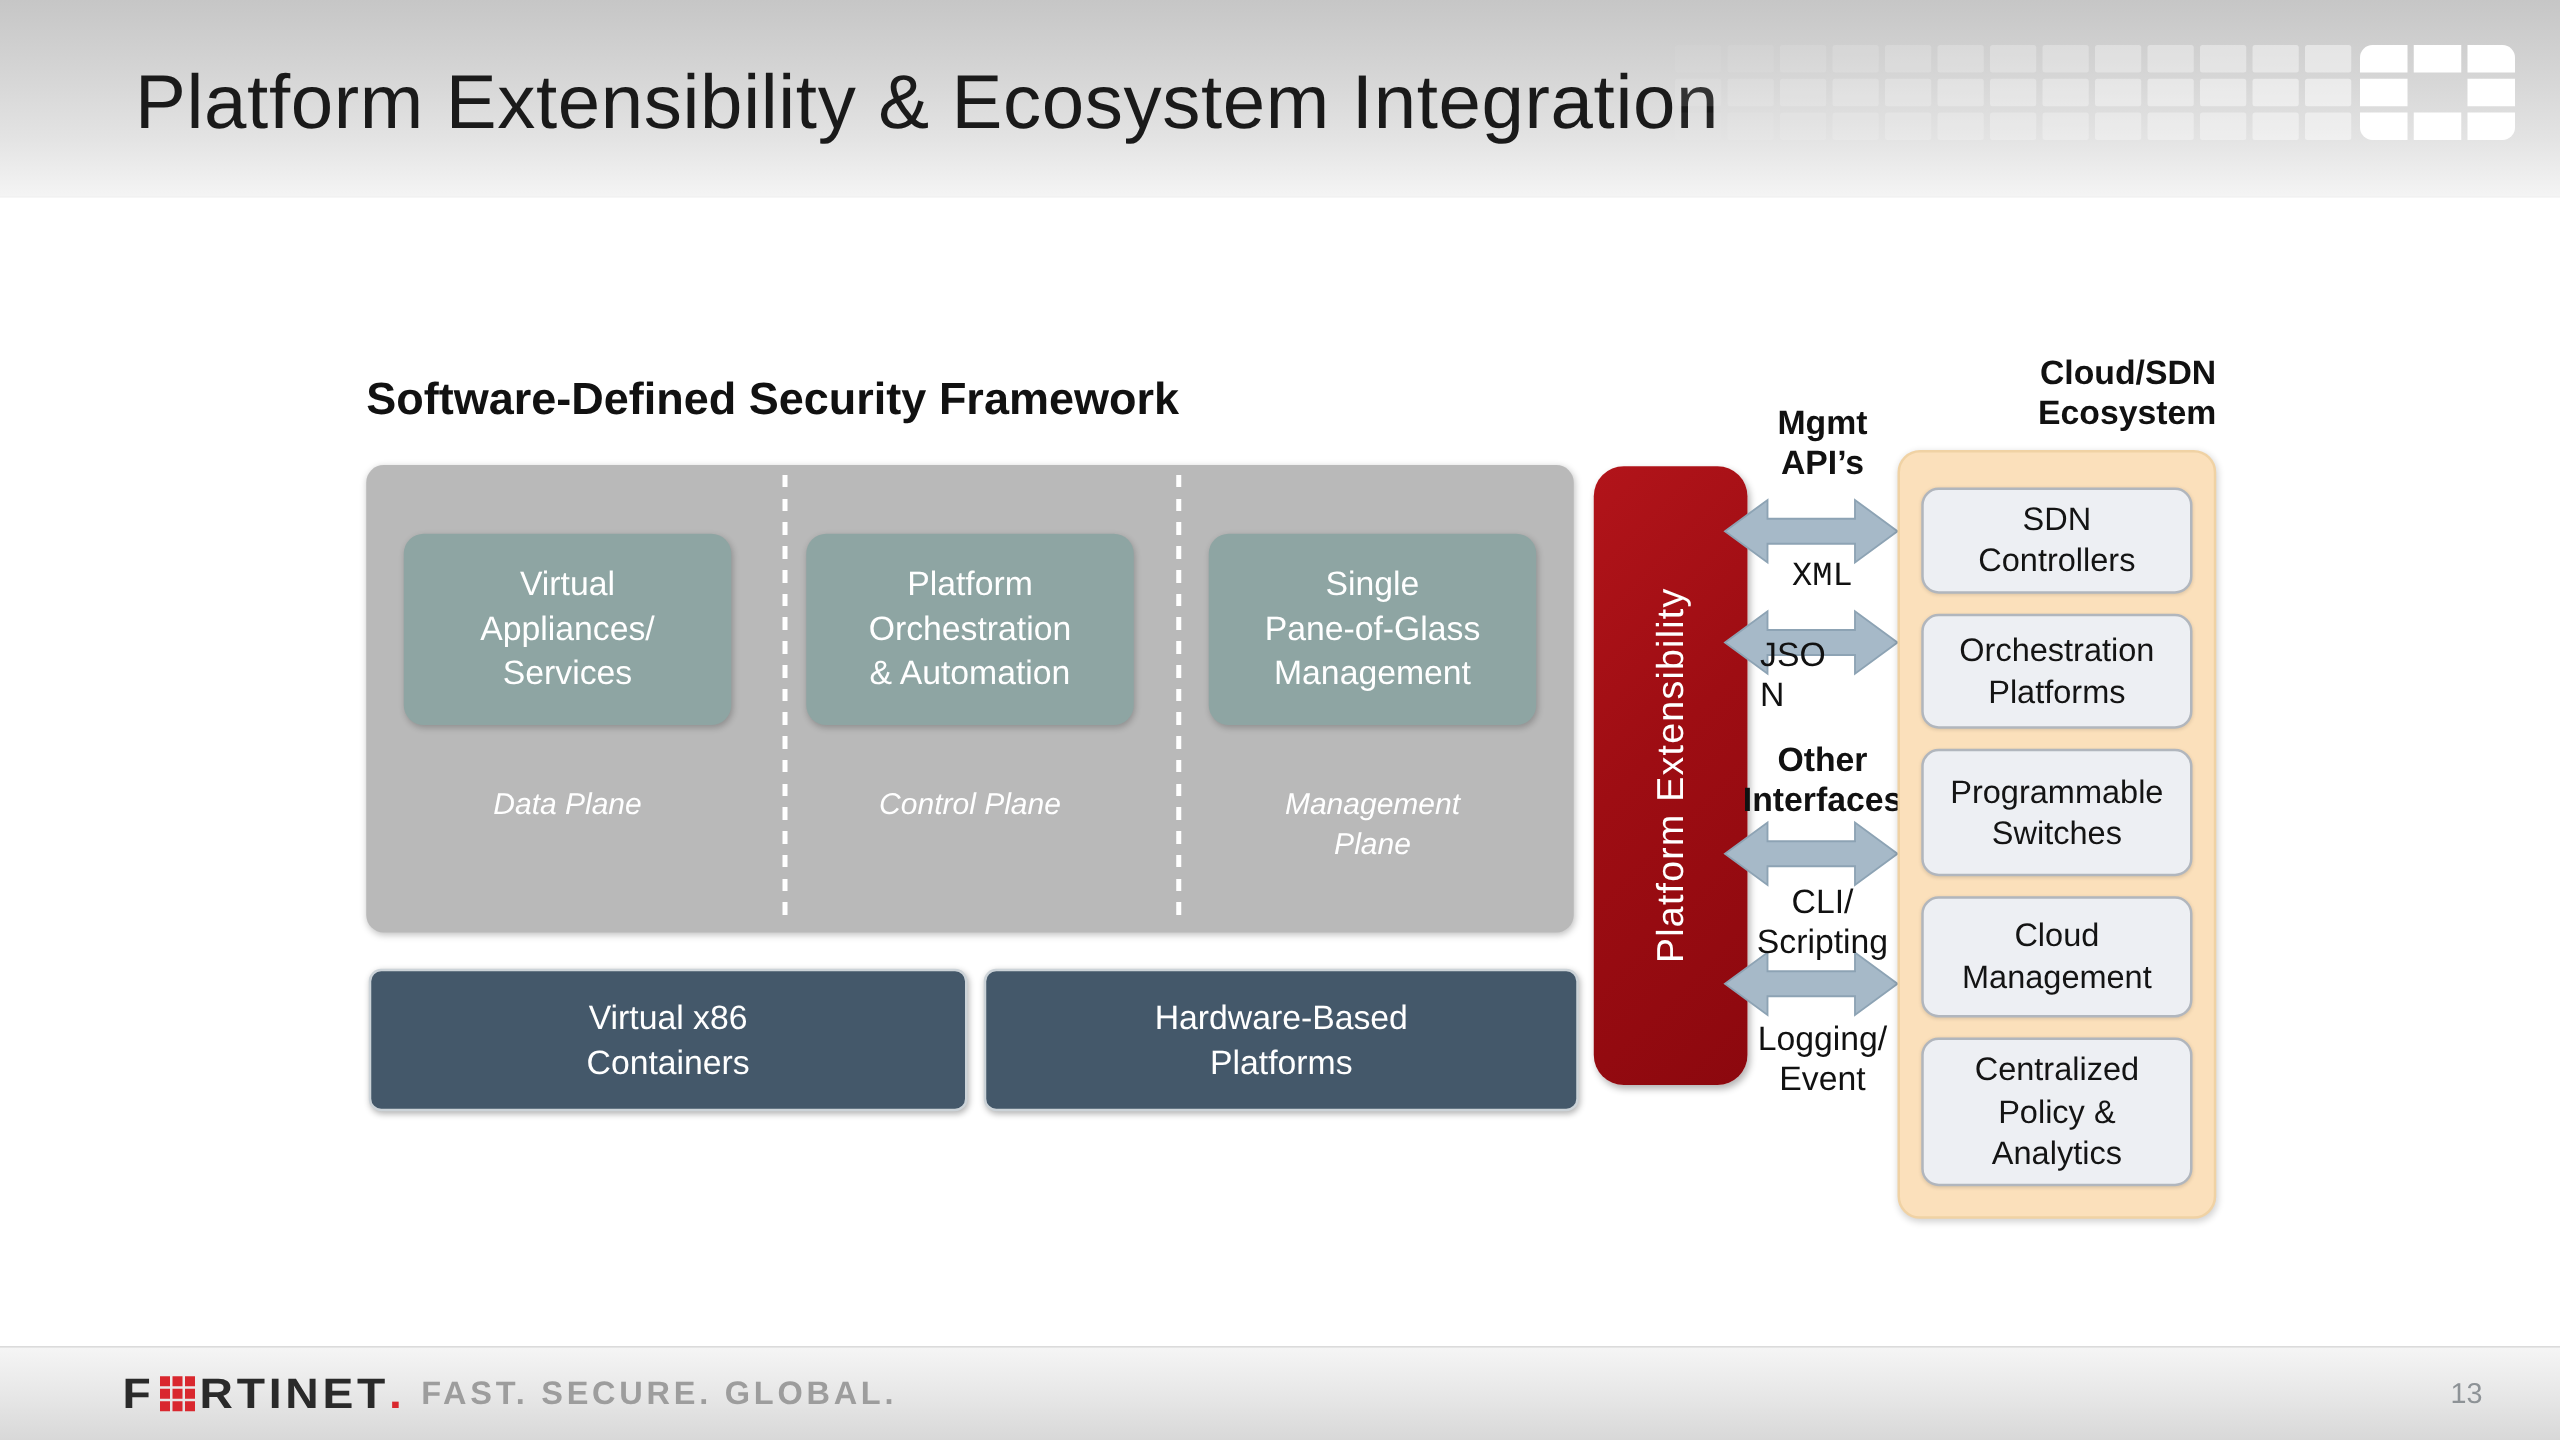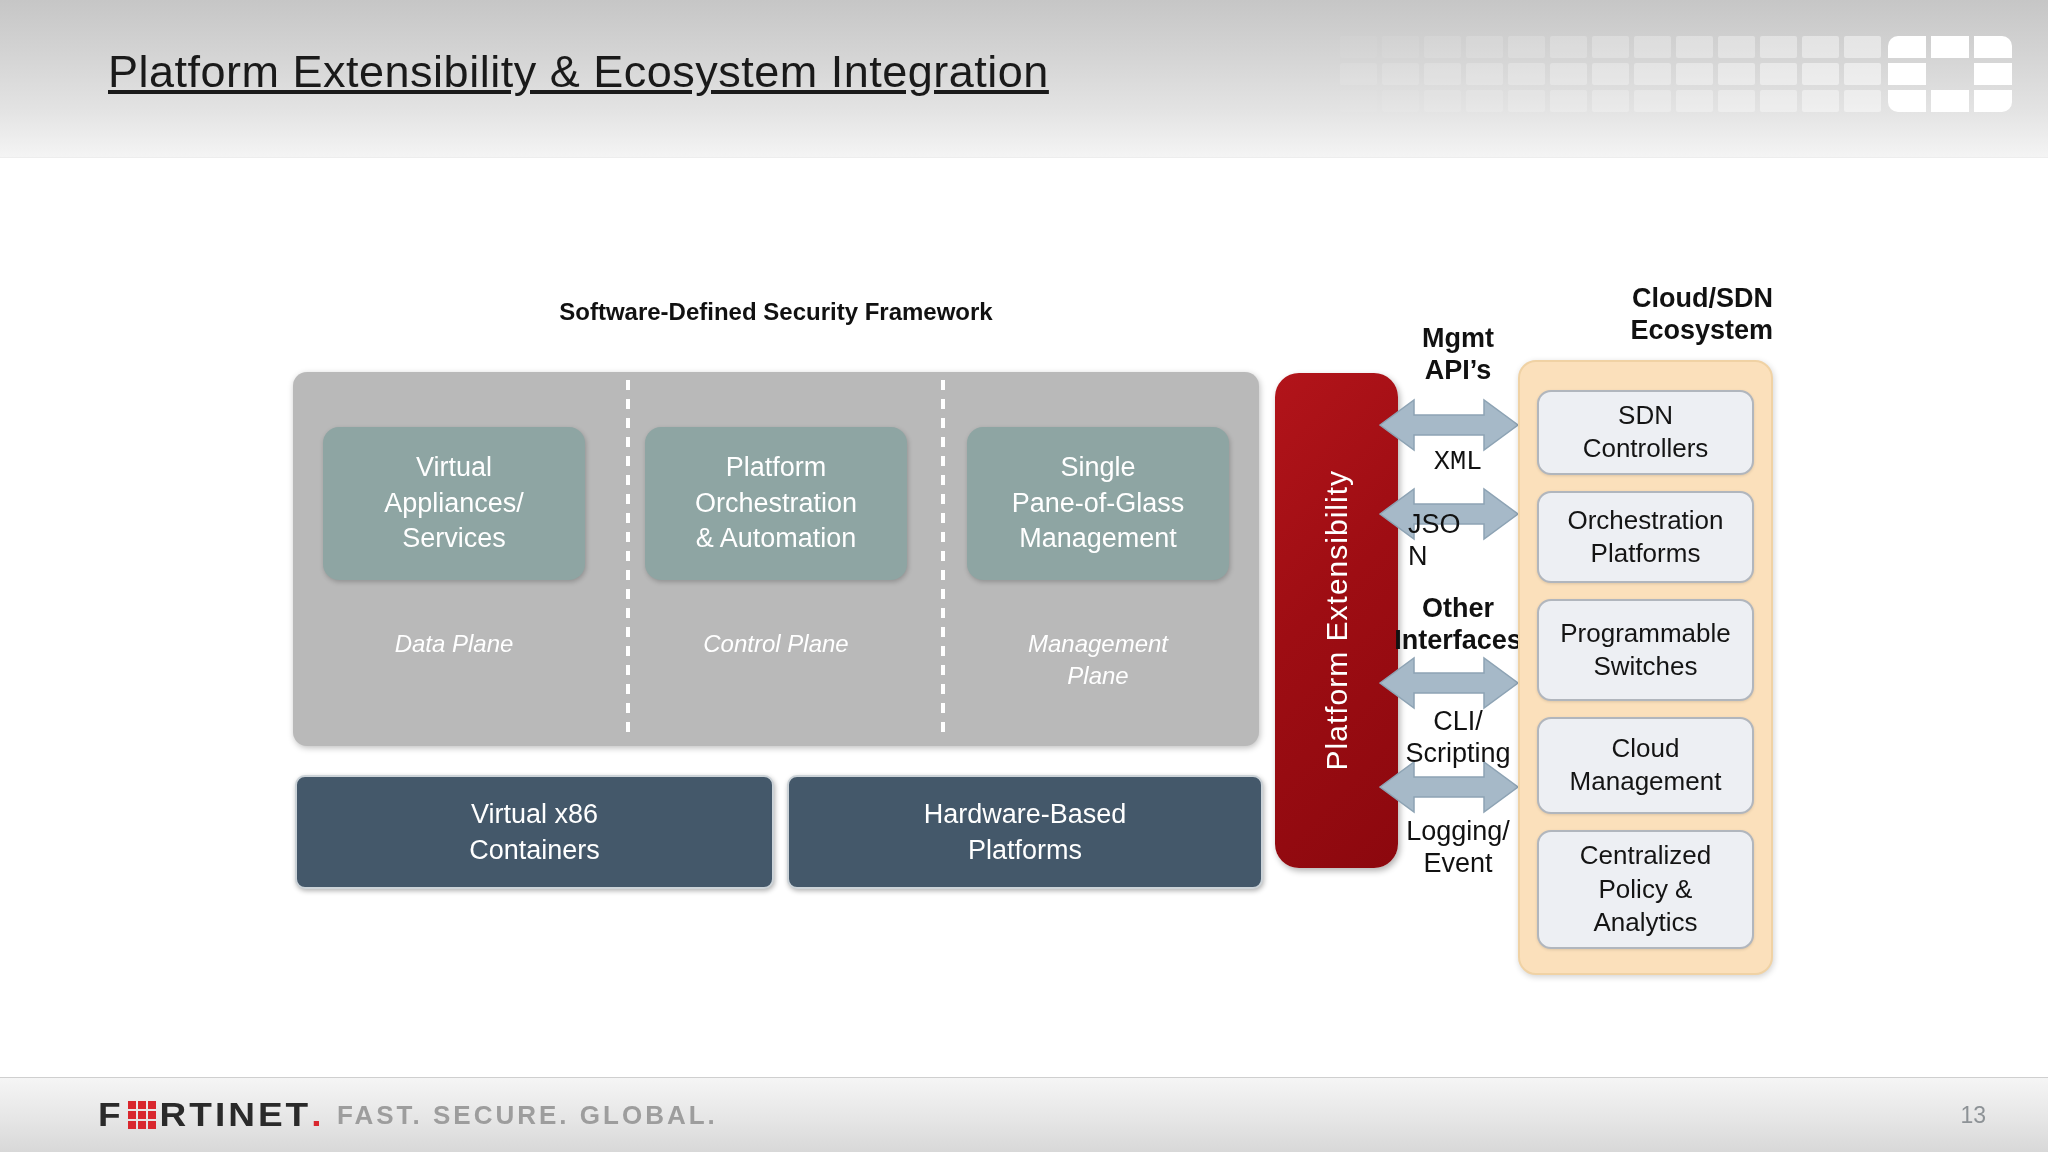--- a/index.html
+++ b/index.html
@@ -3,35 +3,35 @@
 <meta charset="utf-8">
 <style>
   html,body{margin:0;padding:0;background:#ffffff;}
   #slide{position:relative;width:2048px;height:1152px;background:#ffffff;overflow:hidden;
          font-family:"Liberation Sans",sans-serif;}
 
   
   .header{position:absolute;left:0;top:0;width:2048px;height:157px;
           background:linear-gradient(180deg,#c6c6c6 0%,#d4d4d4 35%,#e3e3e3 70%,#f4f4f4 100%);
           border-bottom:1px solid #ededed;}
-  .slide-title{position:absolute;left:108px;top:46px;font-size:45px;color:#1a1a1a;
-               letter-spacing:0.5px;white-space:nowrap;text-decoration:underline;}
+  .slide-title{position:absolute;left:108px;top:46px;font-size:61px;color:#1a1a1a;
+               letter-spacing:0.5px;white-space:nowrap;}
   .pattern{position:absolute;right:36px;top:36px;display:flex;align-items:flex-start;gap:7px;}
   .pattern-grid{display:grid;grid-template-rows:repeat(3,22px);grid-auto-flow:column;
                 grid-auto-columns:37px;gap:5px;}
   .pattern-cell{background:#ffffff;border-radius:2px;}
   .pattern-logo{display:grid;grid-template-columns:repeat(3,38px);grid-template-rows:repeat(3,22px);gap:5px;}
   .pattern-logo div{background:#ffffff;}
   .pattern-logo div.hole{background:transparent;}
   .pl-tl{border-top-left-radius:10px;} .pl-tr{border-top-right-radius:10px;}
   .pl-bl{border-bottom-left-radius:10px;} .pl-br{border-bottom-right-radius:10px;}
 
   
-  .fw-heading{position:absolute;left:293px;top:298px;width:966px;text-align:center;
-              font-size:24px;font-weight:bold;color:#111;}
+  .fw-heading{position:absolute;left:293px;top:298px;width:966px;
+              font-size:36px;font-weight:bold;color:#111;}
 
   
   .fw-panel{position:absolute;left:293px;top:372px;width:966px;height:374px;
             background:#b9b9b9;border-radius:14px;box-shadow:1px 2px 6px rgba(0,0,0,0.25);
             display:flex;}
   .fw-col{flex:1;position:relative;}
   .sep{position:absolute;top:8px;bottom:8px;width:4px;
        background:repeating-linear-gradient(180deg,#ffffff 0 10px,rgba(255,255,255,0) 10px 19px);}
   .sep1{left:333px;} .sep2{left:648px;}
   .teal-box{position:absolute;left:50%;transform:translateX(-50%);top:55px;width:262px;height:153px;

